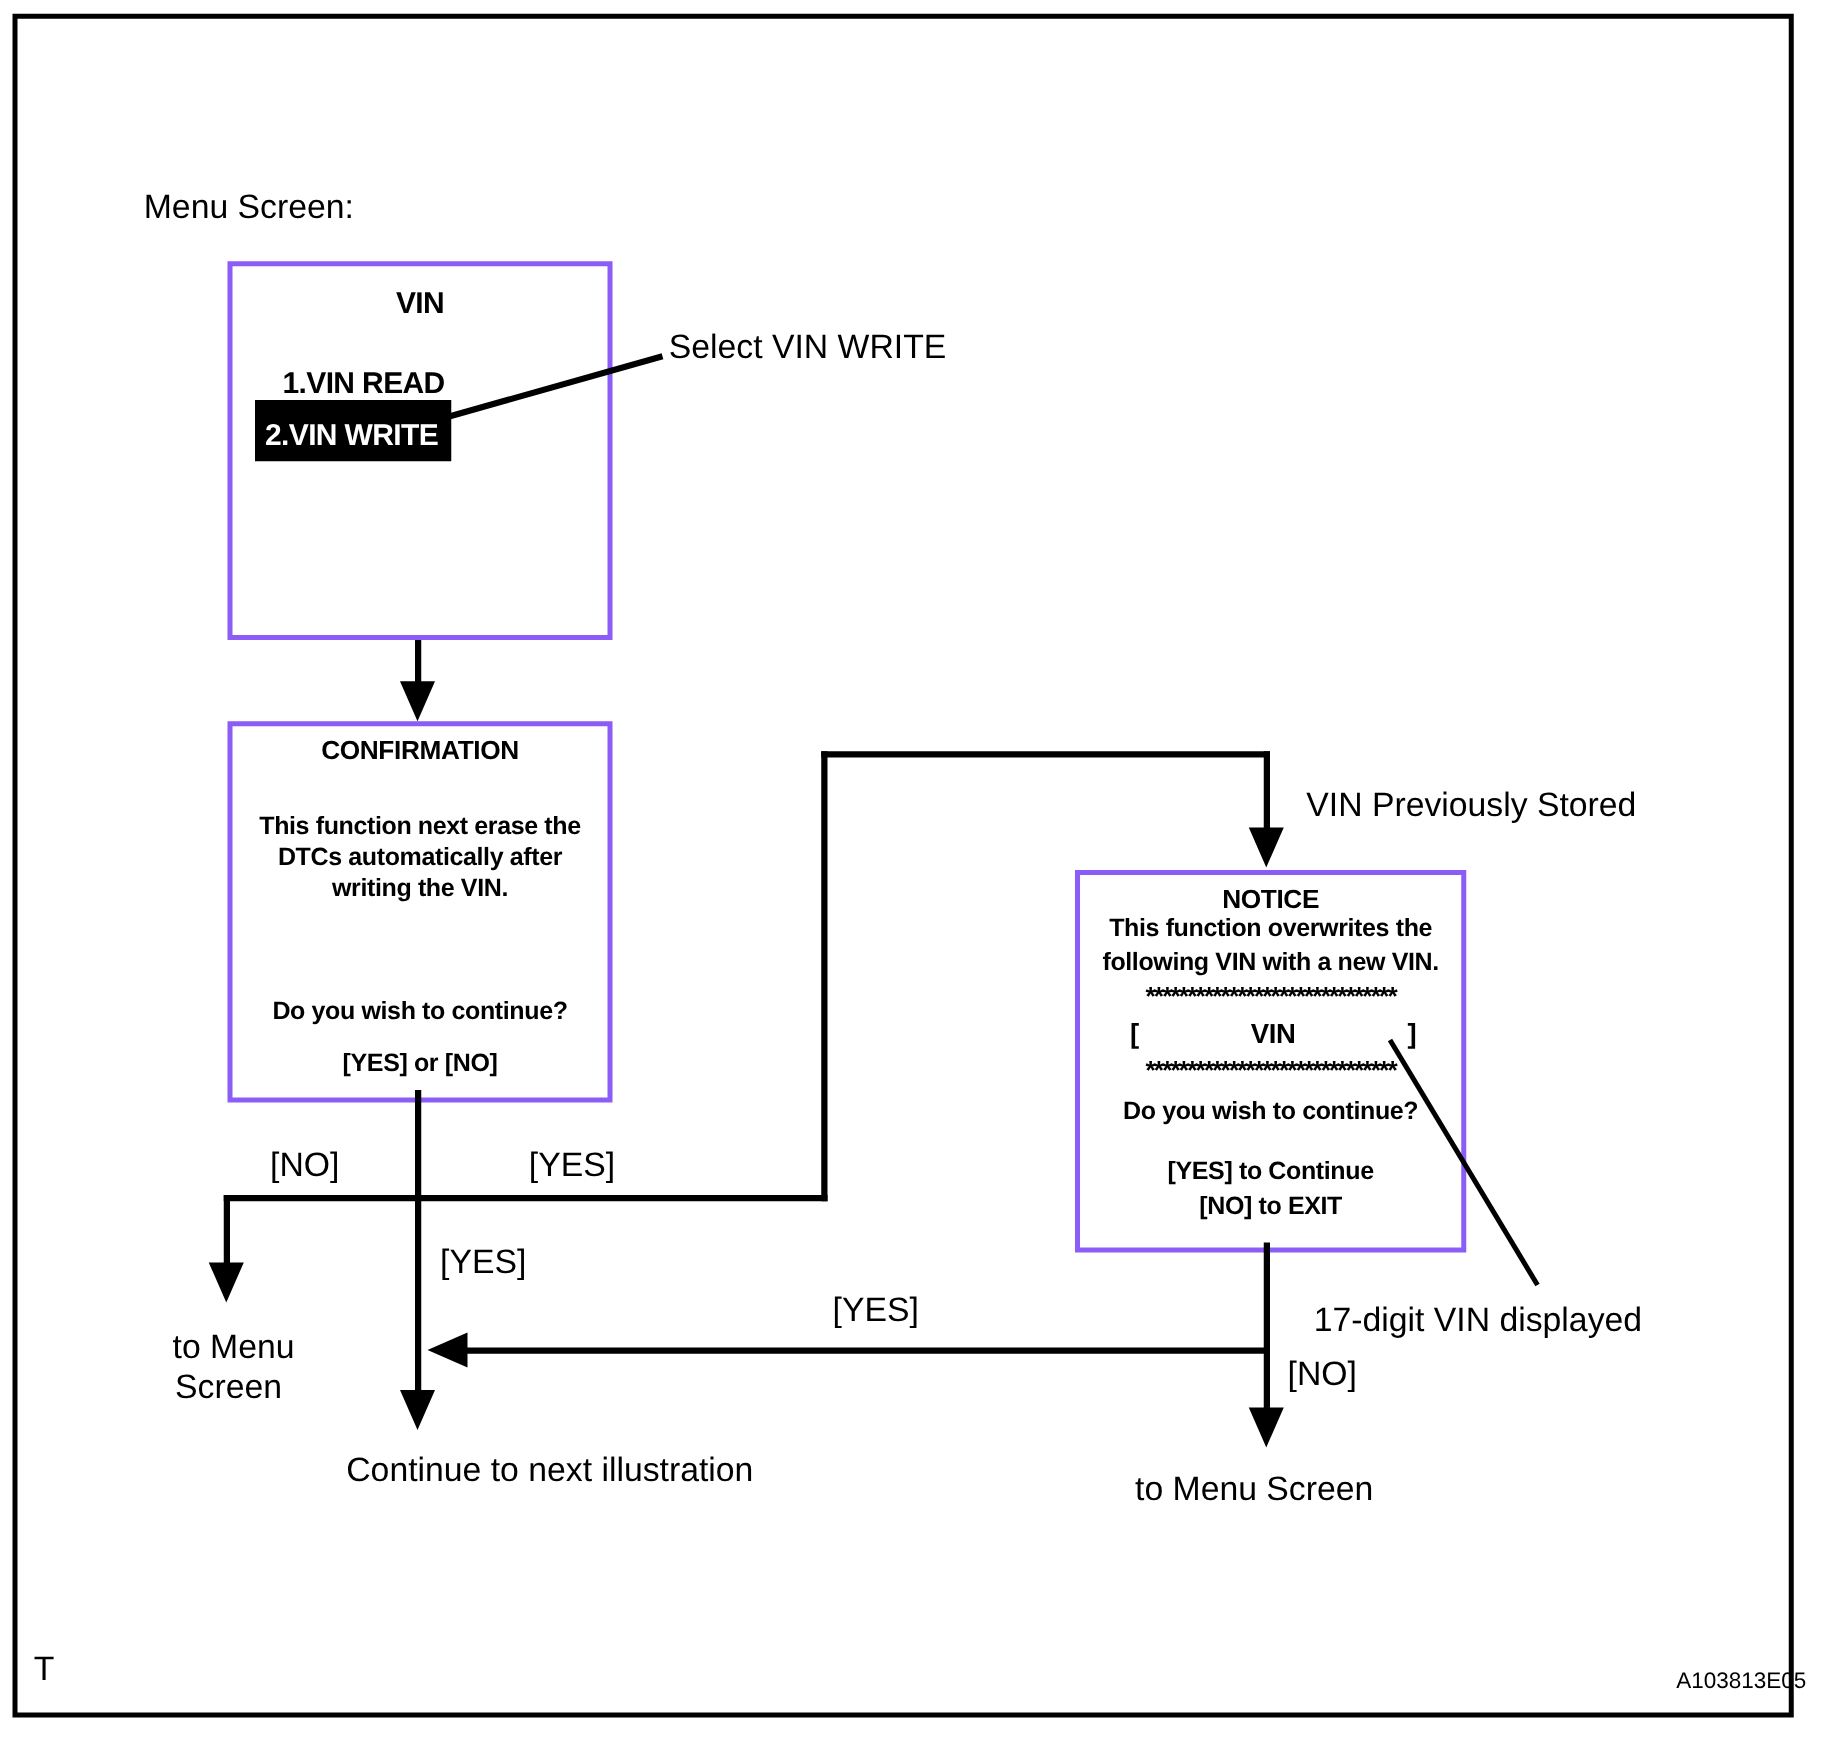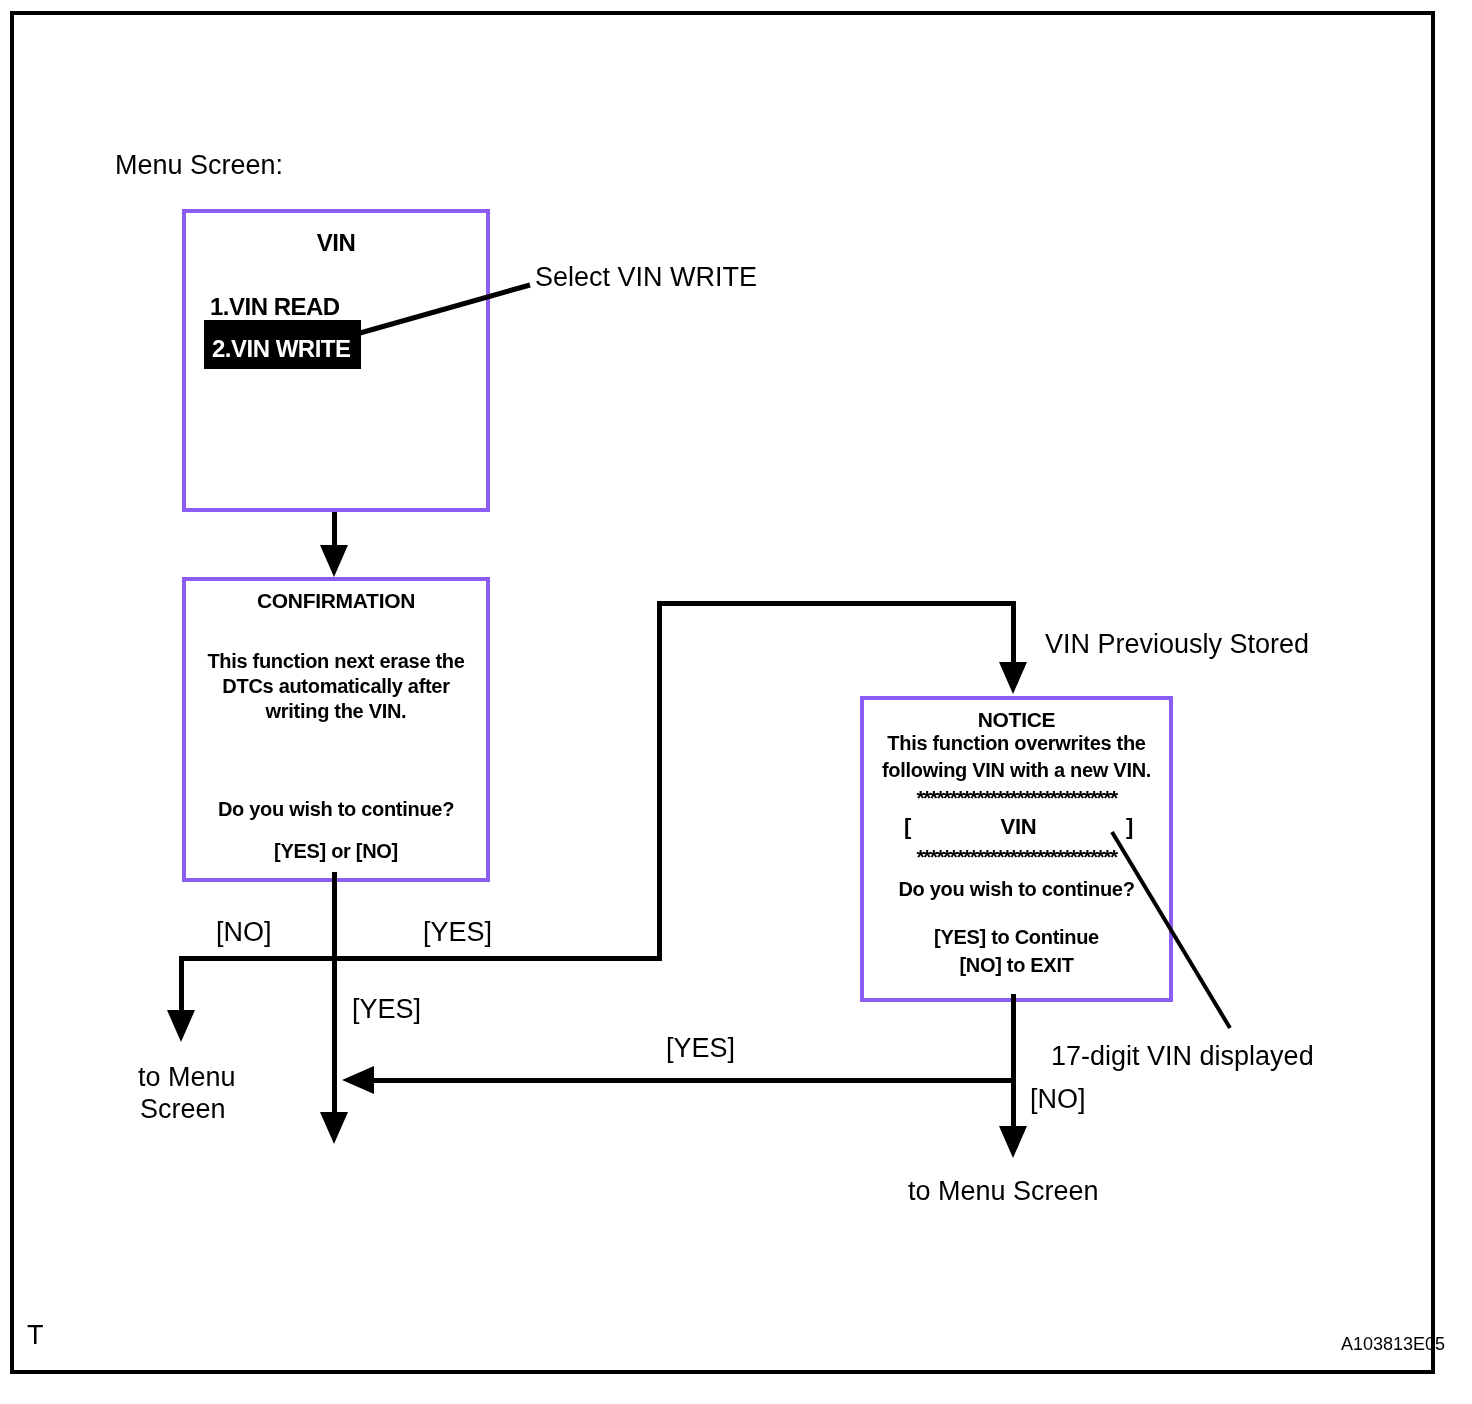--- a/index.html
+++ b/index.html
@@ -41,21 +41,21 @@
 <body>
 
 <div id="canvas">
 
   <div class="frame"></div>
 
   <div class="ann" style="left:115px;top:150px;">Menu Screen:</div>
 
   <div class="screenbox" style="left:182px;top:209px;width:300px;height:295px;">
     <div class="bx" style="top:16px;font-size:24px;letter-spacing:-0.5px;">VIN</div>
-    <div class="menu-item" style="left:24px;top:80px;">1.VIN READ</div>
+    <div class="menu-item" style="left:40px;top:80px;">1.VIN READ</div>
     <div class="menu-item" style="left:18px;top:107px;">
       <span class="inverted">2.VIN WRITE</span>
     </div>
   </div>
 
   <div class="ann" style="left:535px;top:262px;">Select VIN WRITE</div>
 
   <div class="screenbox" style="left:182px;top:577px;width:300px;height:297px;">
     <div class="bx" style="top:8px;font-size:21px;">CONFIRMATION</div>
     <div class="bx" style="top:69px;">This function next erase the</div>
@@ -106,20 +106,21 @@
   <div class="hline" style="left:352px;top:1078px;width:662px;"></div>
   <div class="arr-left" style="left:342px;top:1066px;"></div>
 
   <div class="flowlabel" style="left:216px;top:917px;">[NO]</div>
   <div class="flowlabel" style="left:423px;top:917px;">[YES]</div>
   <div class="flowlabel" style="left:352px;top:994px;">[YES]</div>
   <div class="flowlabel" style="left:666px;top:1033px;">[YES]</div>
   <div class="flowlabel" style="left:1030px;top:1084px;">[NO]</div>
   <div class="flowlabel" style="left:138px;top:1062px;">to Menu</div>
   <div class="flowlabel" style="left:140px;top:1094px;">Screen</div>
+  <div class="flowlabel" style="left:277px;top:1161px;">Continue to next illustration</div>
   <div class="flowlabel" style="left:908px;top:1176px;">to Menu Screen</div>
 
   <svg class="overlay" width="1472" height="1404">
     <line x1="360" y1="333" x2="530" y2="285" stroke="#000" stroke-width="5"></line>
     <line x1="1112" y1="832" x2="1230" y2="1028" stroke="#000" stroke-width="4"></line>
   </svg>
 
   <div class="footer-t">T</div>
   <div class="figid">A103813E05</div>
 

